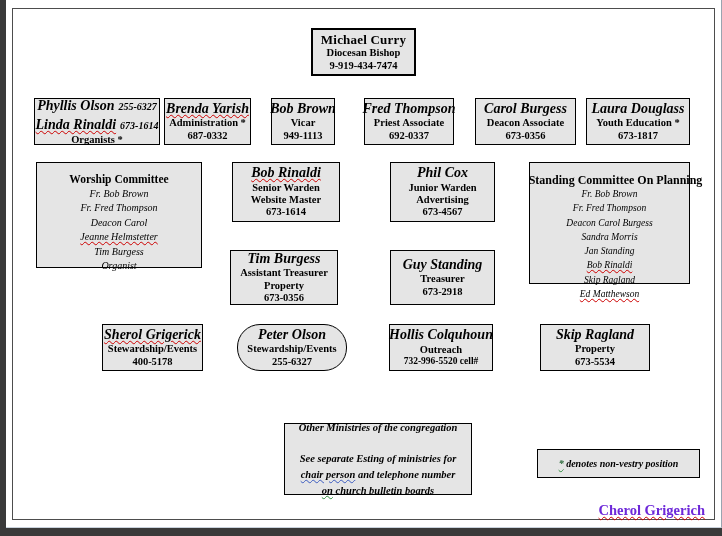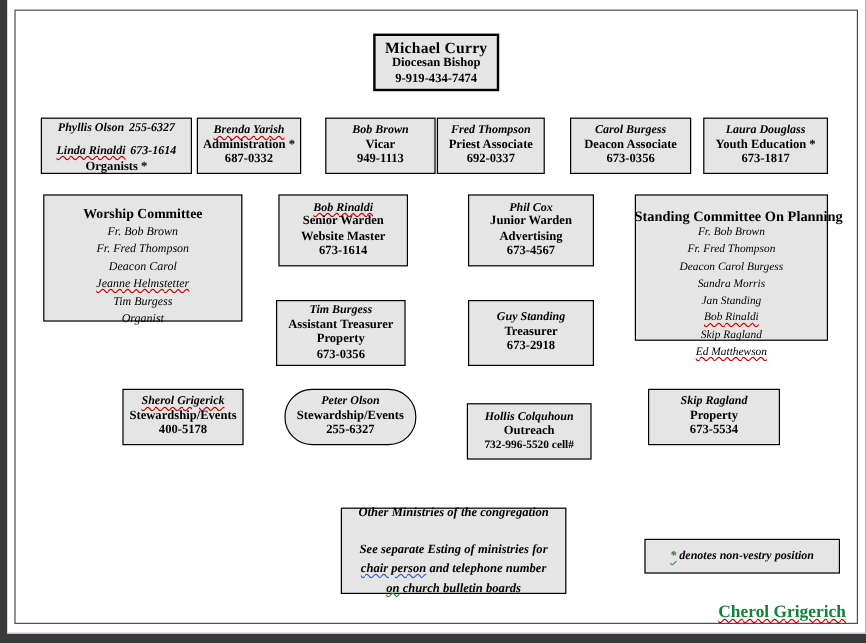--- a/index.html
+++ b/index.html
@@ -45,21 +45,21 @@
     text-align: center;
     line-height: 1.18;
   }
   .box.thick { border-width: 2px; }
   .box.pad-top { justify-content: flex-start; padding-top: 10px; }
 
   .ln { display: block; white-space: nowrap; }
 
   
   .n-bold-big { font-weight: bold; font-size: 13px; letter-spacing: .2px; }
-  .n-ital     { font-style: italic; font-weight: bold; font-size: 10px; }
+  .n-ital     { font-style: italic; font-weight: bold; font-size: 14px; }
   .t-bold     { font-weight: bold; font-size: 10.5px; }
   .t-num      { font-weight: bold; font-size: 10.5px; }
   .t-num-ital { font-style: italic; font-weight: bold; font-size: 10px; }
   .hdr-bold   { font-weight: bold; font-size: 11.5px; }
   .mem        { font-style: italic; font-size: 10px; line-height: 1.45; }
   .mem-sm     { font-style: italic; font-size: 9.5px; line-height: 1.5; }
   .note-ital  { font-style: italic; font-weight: bold; font-size: 10.5px; line-height: 1.5; }
 
   .spell { text-decoration: underline; text-decoration-color: #cc0000;
            text-decoration-style: wavy; text-decoration-thickness: 1px; }
@@ -67,21 +67,21 @@
              text-decoration-style: wavy; text-decoration-thickness: 1px; }
   .spell-g { text-decoration: underline; text-decoration-color: #2e8b3d;
              text-decoration-style: wavy; text-decoration-thickness: 1px; }
 
   #signature {
     position: absolute;
     right: 16px;
     bottom: 8px;
     font-weight: bold;
     font-size: 14.5px;
-    color: #15803d;
+    color: #6d28d9;
     text-decoration: underline;
     text-decoration-color: #cc0000;
     text-decoration-style: wavy;
     text-decoration-thickness: 1px;
     white-space: nowrap;
   }
   .legend-line { font-style: italic; font-weight: bold; font-size: 10px; }
 </style>
 </head>
 <body>
@@ -100,21 +100,21 @@
     <span class="ln"><span class="n-ital spell">Linda Rinaldi</span> <span class="t-num-ital">673-1614</span></span>
     <span class="ln t-bold">Organists *</span>
   </div>
 
   <div class="box" style="left:158px; top:98px; width:87px; height:47px;">
     <span class="ln n-ital spell">Brenda Yarish</span>
     <span class="ln t-bold">Administration *</span>
     <span class="ln t-num">687-0332</span>
   </div>
 
-  <div class="box" style="left:265px; top:98px; width:92px; height:47px;">
+  <div class="box" style="left:265px; top:98px; width:64px; height:47px;">
     <span class="ln n-ital">Bob Brown</span>
     <span class="ln t-bold">Vicar</span>
     <span class="ln t-num">949-1113</span>
   </div>
 
   <div class="box" style="left:358px; top:98px; width:90px; height:47px;">
     <span class="ln n-ital">Fred Thompson</span>
     <span class="ln t-bold">Priest Associate</span>
     <span class="ln t-num">692-0337</span>
   </div>
@@ -185,21 +185,21 @@
     <span class="ln t-bold">Stewardship/Events</span>
     <span class="ln t-num">400-5178</span>
   </div>
 
   <div class="box" style="left:231px; top:324px; width:110px; height:47px;border-radius:23px;">
     <span class="ln n-ital">Peter Olson</span>
     <span class="ln t-bold">Stewardship/Events</span>
     <span class="ln t-num">255-6327</span>
   </div>
 
-  <div class="box" style="left:383px; top:324px; width:104px; height:47px;margin-top:12px;">
+  <div class="box" style="left:383px; top:324px; width:104px; height:47px;">
     <span class="ln n-ital">Hollis Colquhoun</span>
     <span class="ln t-bold">Outreach</span>
     <span class="ln t-num" style="font-size:9.5px;">732-996-5520 cell#</span>
   </div>
 
   <div class="box" style="left:534px; top:324px; width:110px; height:47px;">
     <span class="ln n-ital">Skip Ragland</span>
     <span class="ln t-bold">Property</span>
     <span class="ln t-num">673-5534</span>
   </div>

